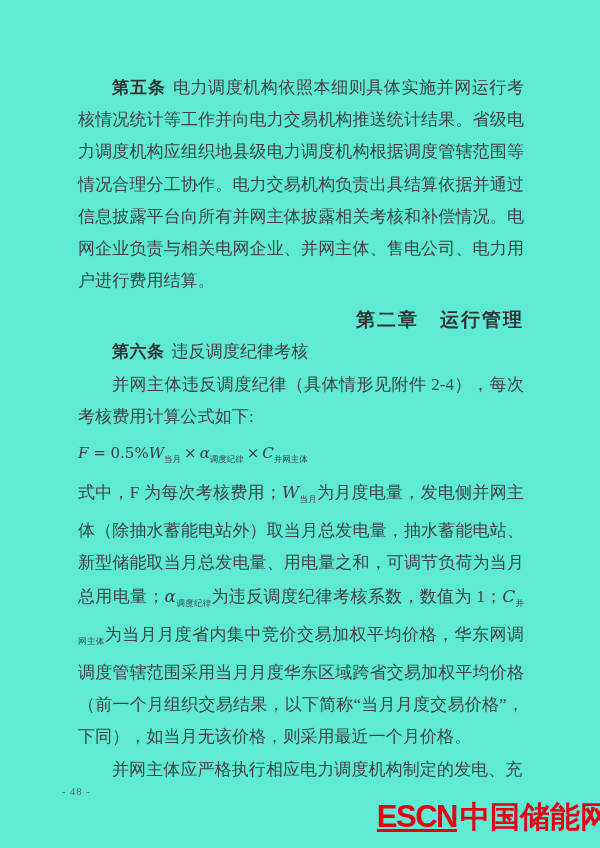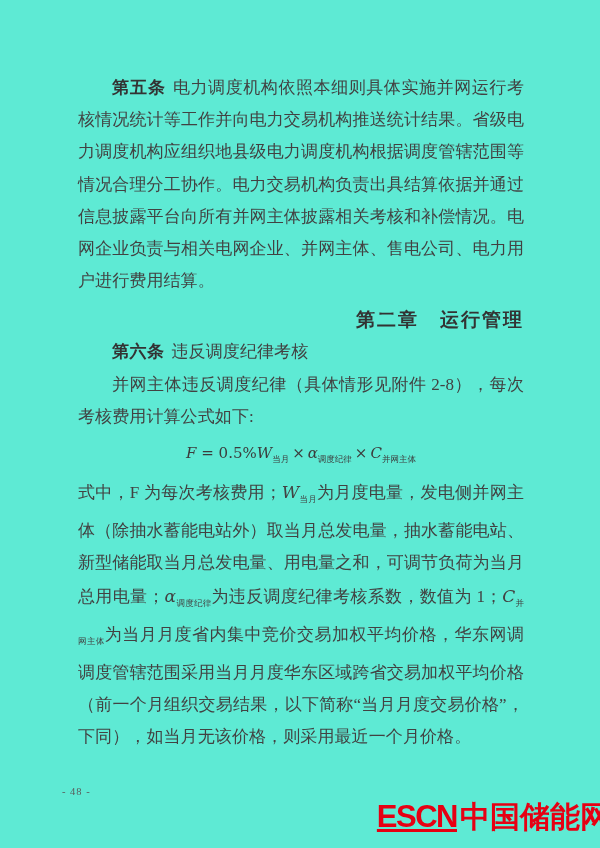--- a/index.html
+++ b/index.html
@@ -18,21 +18,21 @@
     letter-spacing:0.1px; text-align:justify;
   }
   .para { margin:0; }
   .indent { text-indent:2em; }
   .lead { font-weight:bold; color:#333; margin-right:7px; letter-spacing:0.5px; }
   .chapter {
     margin:6px 0 0 0; font-size:19px; font-weight:bold; color:#333;
     text-align:right; line-height:33px; letter-spacing:2px; text-indent:0;
   }
   .formula {
-    text-align:center; font-size:15px; line-height:34px;
+    font-size:15px; line-height:34px;
     color:#3c3c3c; letter-spacing:0; margin:3px 0 0 0;
   }
   .seg-var { font-family:"DejaVu Serif",serif; font-style:italic; }
   .seg-plain, .seg-op { font-family:"DejaVu Serif",serif; font-style:normal; }
   .formula .seg-op { margin:0 3px; }
   .seg-sub {
     font-size:8.5px; vertical-align:-4px; letter-spacing:0; font-style:normal;
   }
   .page-number {
     position:absolute; left:62px; top:786px;
@@ -56,25 +56,26 @@
 
 <div class="page">
   <div class="content">
 
     <p class="para indent"><b class="lead">第五条</b><span>电力调度机构依照本细则具体实施并网运行考核情况统计等工作并向电力交易机构推送统计结果。省级电力调度机构应组织地县级电力调度机构根据调度管辖范围等情况合理分工协作。电力交易机构负责出具结算依据并通过信息披露平台向所有并网主体披露相关考核和补偿情况。电网企业负责与相关电网企业、并网主体、售电公司、电力用户进行费用结算。</span></p>
 
     <h2 class="chapter">第二章　运行管理</h2>
 
     <p class="para indent"><b class="lead">第六条</b><span>违反调度纪律考核</span></p>
 
-    <p class="para indent">并网主体违反调度纪律（具体情形见附件 2-8），每次考核费用计算公式如下:</p>
+    <p class="para indent">并网主体违反调度纪律（具体情形见附件 2-4），每次考核费用计算公式如下:</p>
 
     <div class="formula"><span class="seg-var">F</span><span class="seg-plain"> = 0.5%</span><span class="seg-var">W</span><span class="seg-sub">当月</span><span class="seg-op">×</span><span class="seg-var">α</span><span class="seg-sub">调度纪律</span><span class="seg-op">×</span><span class="seg-var">C</span><span class="seg-sub">并网主体</span></div>
 
     <p class="para"><span>式中，F 为每次考核费用；</span><span class="seg-var">W</span><span class="seg-sub">当月</span><span>为月度电量，发电侧并网主体（除抽水蓄能电站外）取当月总发电量，抽水蓄能电站、新型储能取当月总发电量、用电量之和，可调节负荷为当月总用电量；</span><span class="seg-var">α</span><span class="seg-sub">调度纪律</span><span>为违反调度纪律考核系数，数值为 1；</span><span class="seg-var">C</span><span class="seg-sub">并网主体</span><span>为当月月度省内集中竞价交易加权平均价格，华东网调调度管辖范围采用当月月度华东区域跨省交易加权平均价格（前一个月组织交易结果，以下简称“当月月度交易价格”，下同），如当月无该价格，则采用最近一个月价格。</span></p>
 
 
+    <p class="para indent">并网主体应严格执行相应电力调度机构制定的发电、充</p>
   </div>
 
   <div class="page-number">- 48 -</div>
 
   <div class="logo"><span class="logo-en">ESCN</span><span class="logo-cn">中国储能网</span></div>
 </div>
 
 </body></html>

